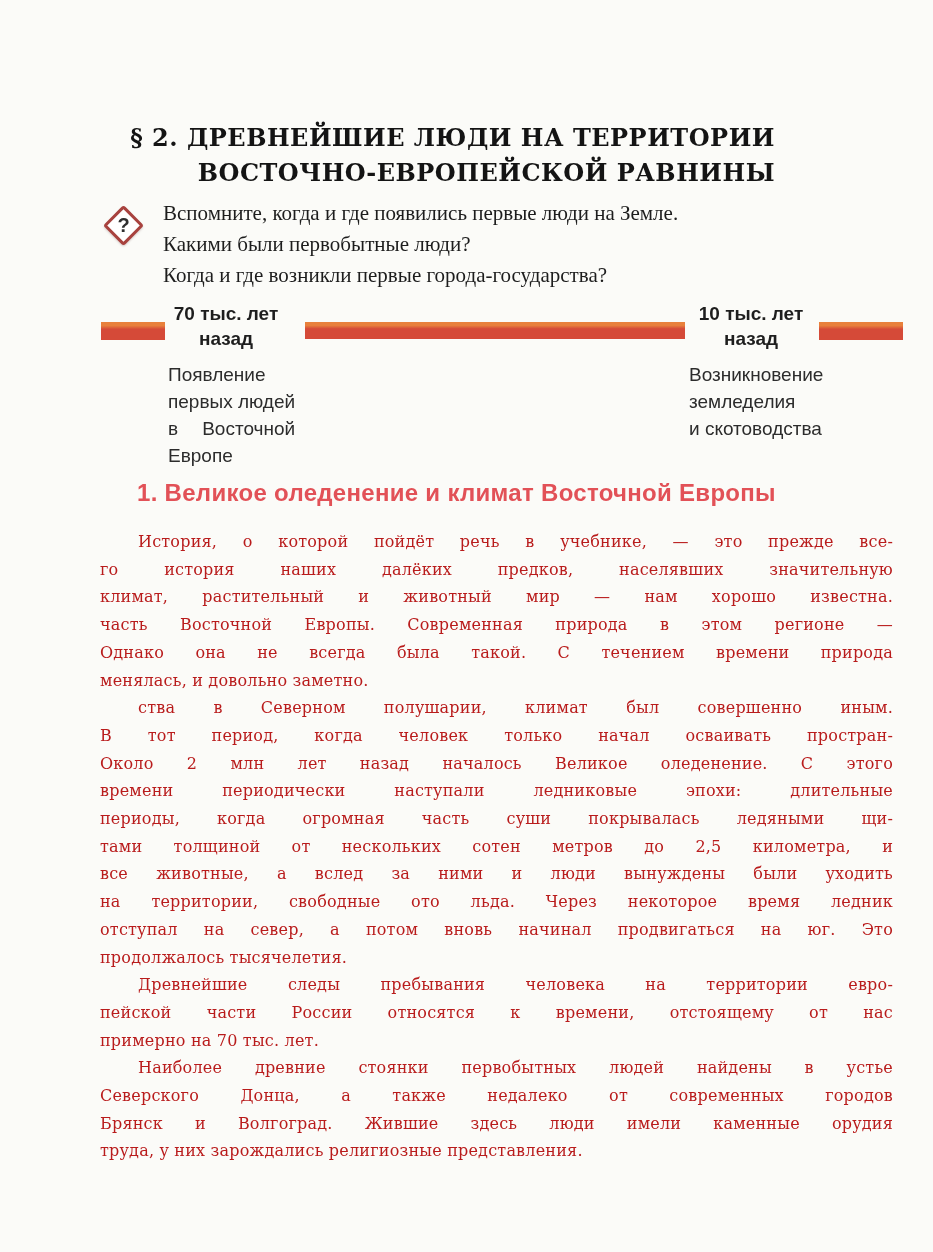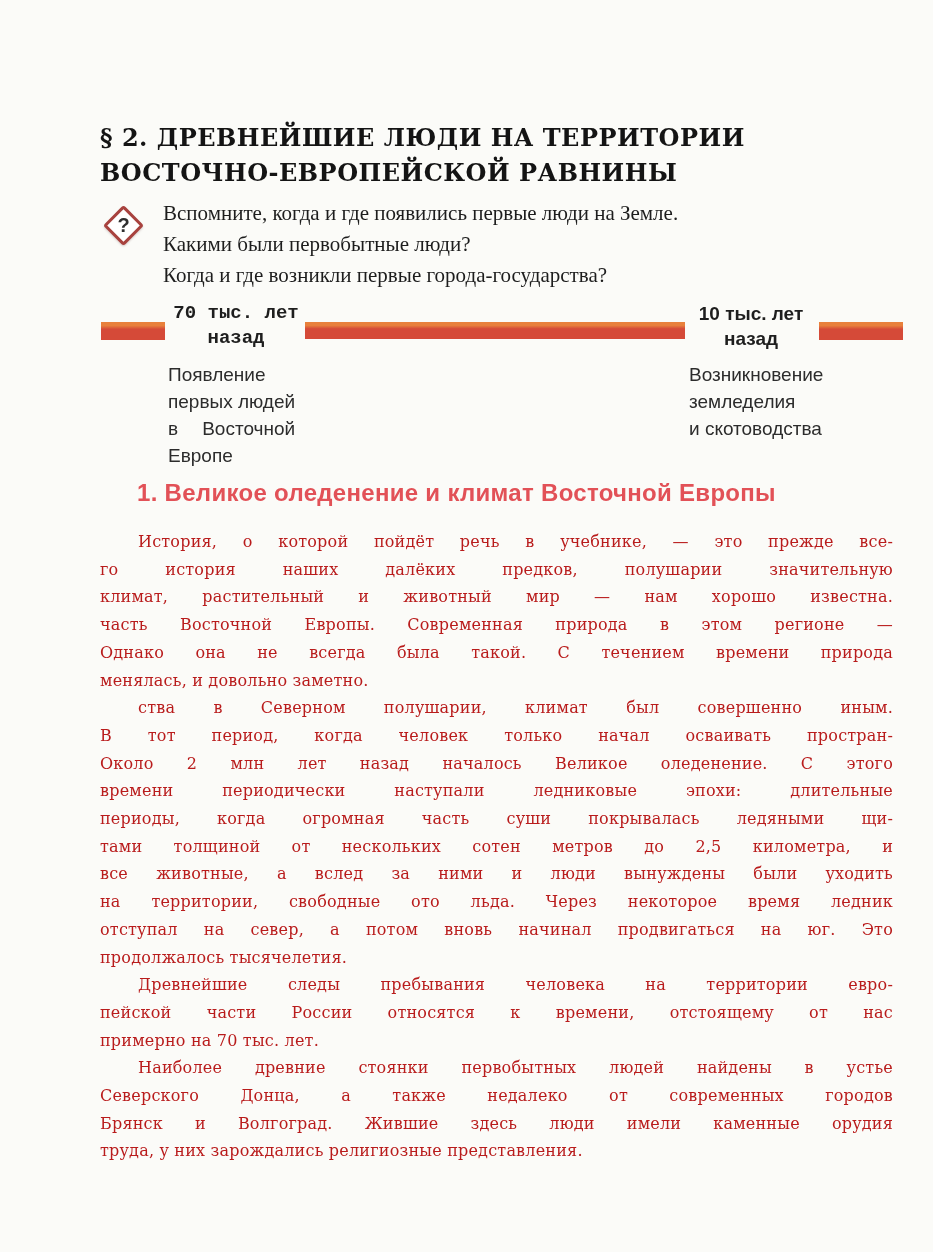--- a/index.html
+++ b/index.html
@@ -16,21 +16,21 @@
     width: 933px; height: 1252px;
     position: relative; overflow: hidden;
     font-family: "DejaVu Serif", serif;
     color: var(--text);
   }
   .page { position: absolute; inset: 0; }
 
   
   .title {
     position: absolute; left: 100px; top: 120px; width: 675px;
-    text-align: left;
+    text-align: right;
     font-family: "DejaVu Serif", serif;
     font-weight: bold; font-size: 24px; line-height: 35px;
     letter-spacing: 0.5px; color: #141414;
   }
 
   
   .questions { position: absolute; left: 100px; top: 198px; width: 730px; }
   .qicon {
     position: absolute; left: 9px; top: 13px;
     width: 29px; height: 29px;
@@ -61,21 +61,21 @@
   }
   .tl-seg-left  { left: 101px; width: 64px; }
   .tl-bar       { left: 305px; width: 380px; height: 17px; }
   .tl-seg-right { left: 819px; width: 84px; }
   .tl-date {
     position: absolute; top: 1px; width: 130px;
     text-align: center;
     font-family: "Liberation Sans", sans-serif;
     font-weight: bold; font-size: 19px; line-height: 25px; color: #1e1e1e;
   }
-  .tl-date-left  { left: 171px; font-family: Liberation Mono, monospace; }
+  .tl-date-left  { left: 161px; }
   .tl-date-right { left: 686px; }
   .tl-caption {
     position: absolute; top: 61px;
     font-family: "Liberation Sans", sans-serif;
     font-size: 19px; line-height: 27px; color: #2c2c2c;
   }
   .tl-caption-left  { left: 168px; }
   .tl-caption-right { left: 689px; }
 
   
@@ -142,21 +142,21 @@
         <div class="tline">земледелия</div>
         <div class="tline tlast">и скотоводства</div>
       </div>
   </div>
 
   <div class="section-heading">1. Великое оледенение и климат Восточной Европы</div>
 
   <div class="body-text">
     <div class="para">
         <div class="tline">История, о которой пойдёт речь в учебнике, — это прежде все-</div>
-        <div class="tline">го история наших далёких предков, полушарии значительную</div>
+        <div class="tline">го история наших далёких предков, населявших значительную</div>
         <div class="tline">климат, растительный и животный мир — нам хорошо известна.</div>
         <div class="tline">часть Восточной Европы. Современная природа в этом регионе —</div>
         <div class="tline">Однако она не всегда была такой. С течением времени природа</div>
         <div class="tline tlast">менялась, и довольно заметно.</div>
       </div>
     <div class="para">
         <div class="tline">ства в Северном полушарии, климат был совершенно иным.</div>
         <div class="tline">В тот период, когда человек только начал осваивать простран-</div>
         <div class="tline">Около 2 млн лет назад началось Великое оледенение. С этого</div>
         <div class="tline">времени периодически наступали ледниковые эпохи: длительные</div>

